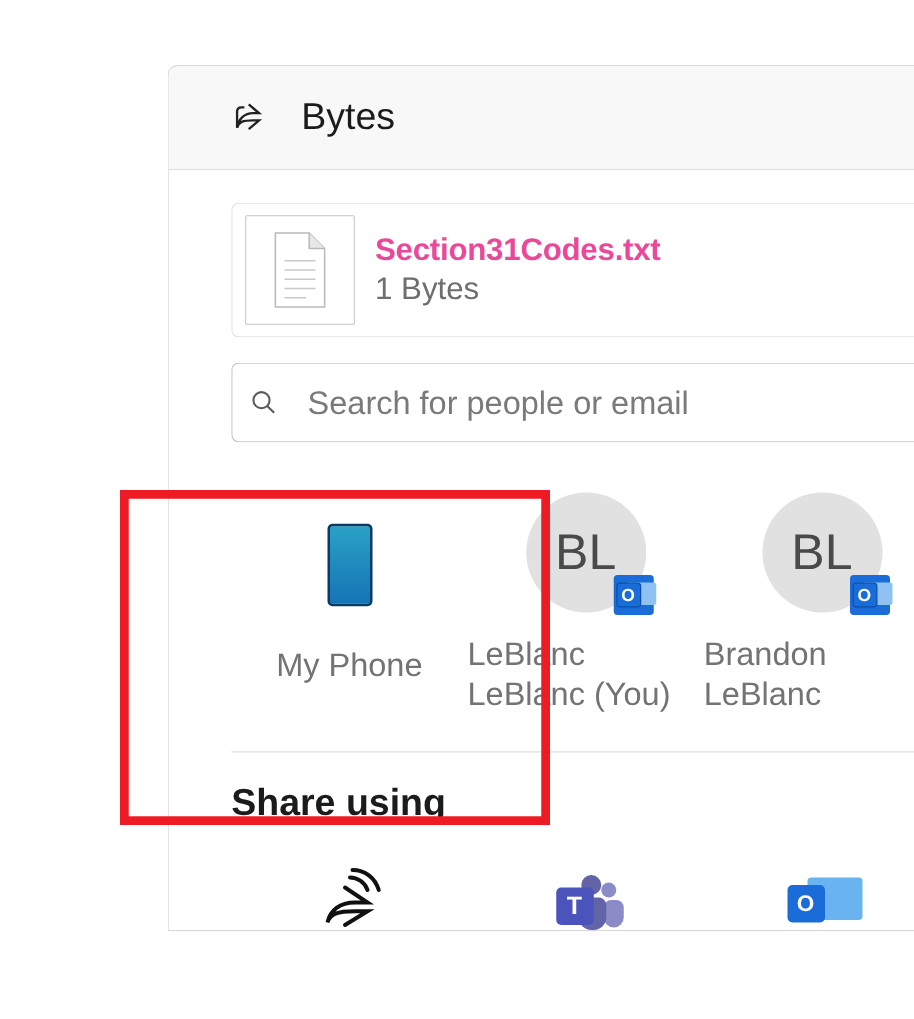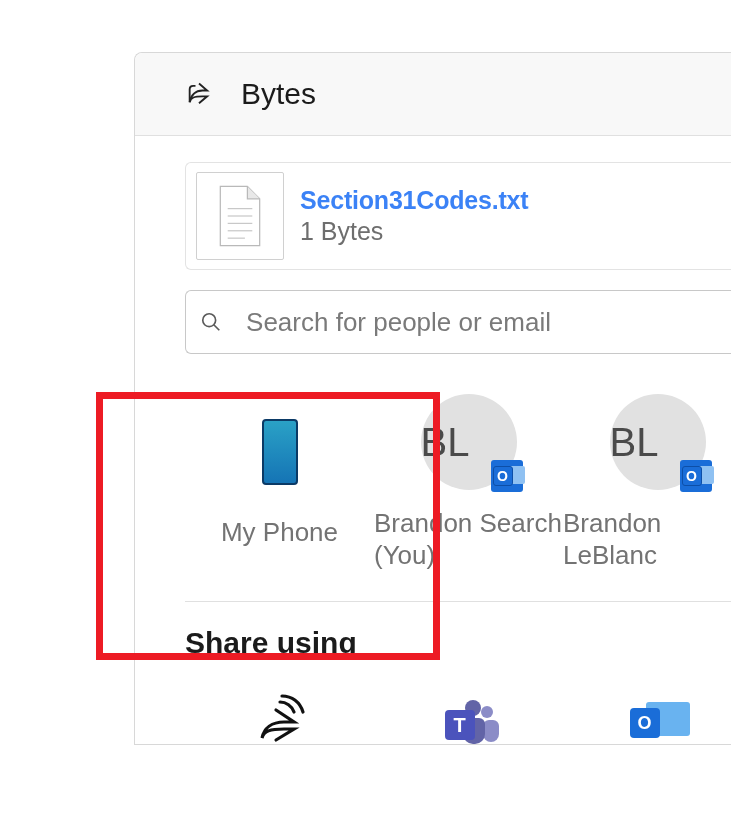--- a/index.html
+++ b/index.html
@@ -46,21 +46,21 @@
     .file-thumb {
       width: 88px; height: 88px;
       border: 1px solid #d0d0d0;
       border-radius: 2px;
       display: flex;
       align-items: center;
       justify-content: center;
       background: #fff;
     }
     .doc-icon { width: 52px; height: 64px; }
-    .file-meta .fname { font-size: 25px; font-weight: 600; color:#3b82f6; letter-spacing: -0.2px; }
+    .file-meta .fname { font-size: 25px; font-weight: 600; color:#ec4899; letter-spacing: -0.2px; }
     .file-meta .fsize { font-size: 25px; color:#6e6e6e; margin-top: 2px; }
 
     .search {
       margin: 20px 0 0 50px;
       height: 64px;
       border: 1px solid #c8c8c8;
       border-right: none;
       border-radius: 6px;
       display: flex;
       align-items: center;
@@ -97,20 +97,21 @@
       background: linear-gradient(#2aa1c6, #1574b5);
       border: 2px solid #0b3a66;
     }
     .avatar {
       position: relative;
       width: 96px; height: 96px;
       border-radius: 50%;
       background: #e1e1e1;
       display: flex;
       align-items: center;
+      justify-content: center;
       font-size: 40px;
       color:#4a4a4a;
       font-weight: 400;
       margin-bottom: 18px;
     }
     .outlook-badge {
       position: absolute;
       right: -6px; bottom: -2px;
       width: 32px; height: 32px;
       background: #1a6dd8;
@@ -235,21 +236,21 @@
       <div class="tlabel">My Phone</div>
     </div>
     <div class="target">
       <div class="avatar">
         <span>BL</span>
         <div class="outlook-badge">
           <div class="env"></div>
             <div class="o">O</div>
         </div>
       </div>
-      <div class="tlabel">Brandon Search (You)</div>
+      <div class="tlabel">LeBlanc LeBlanc (You)</div>
     </div>
     <div class="target">
       <div class="avatar">
         <span>BL</span>
         <div class="outlook-badge">
           <div class="env"></div>
             <div class="o">O</div>
         </div>
       </div>
       <div class="tlabel">Brandon LeBlanc</div>

